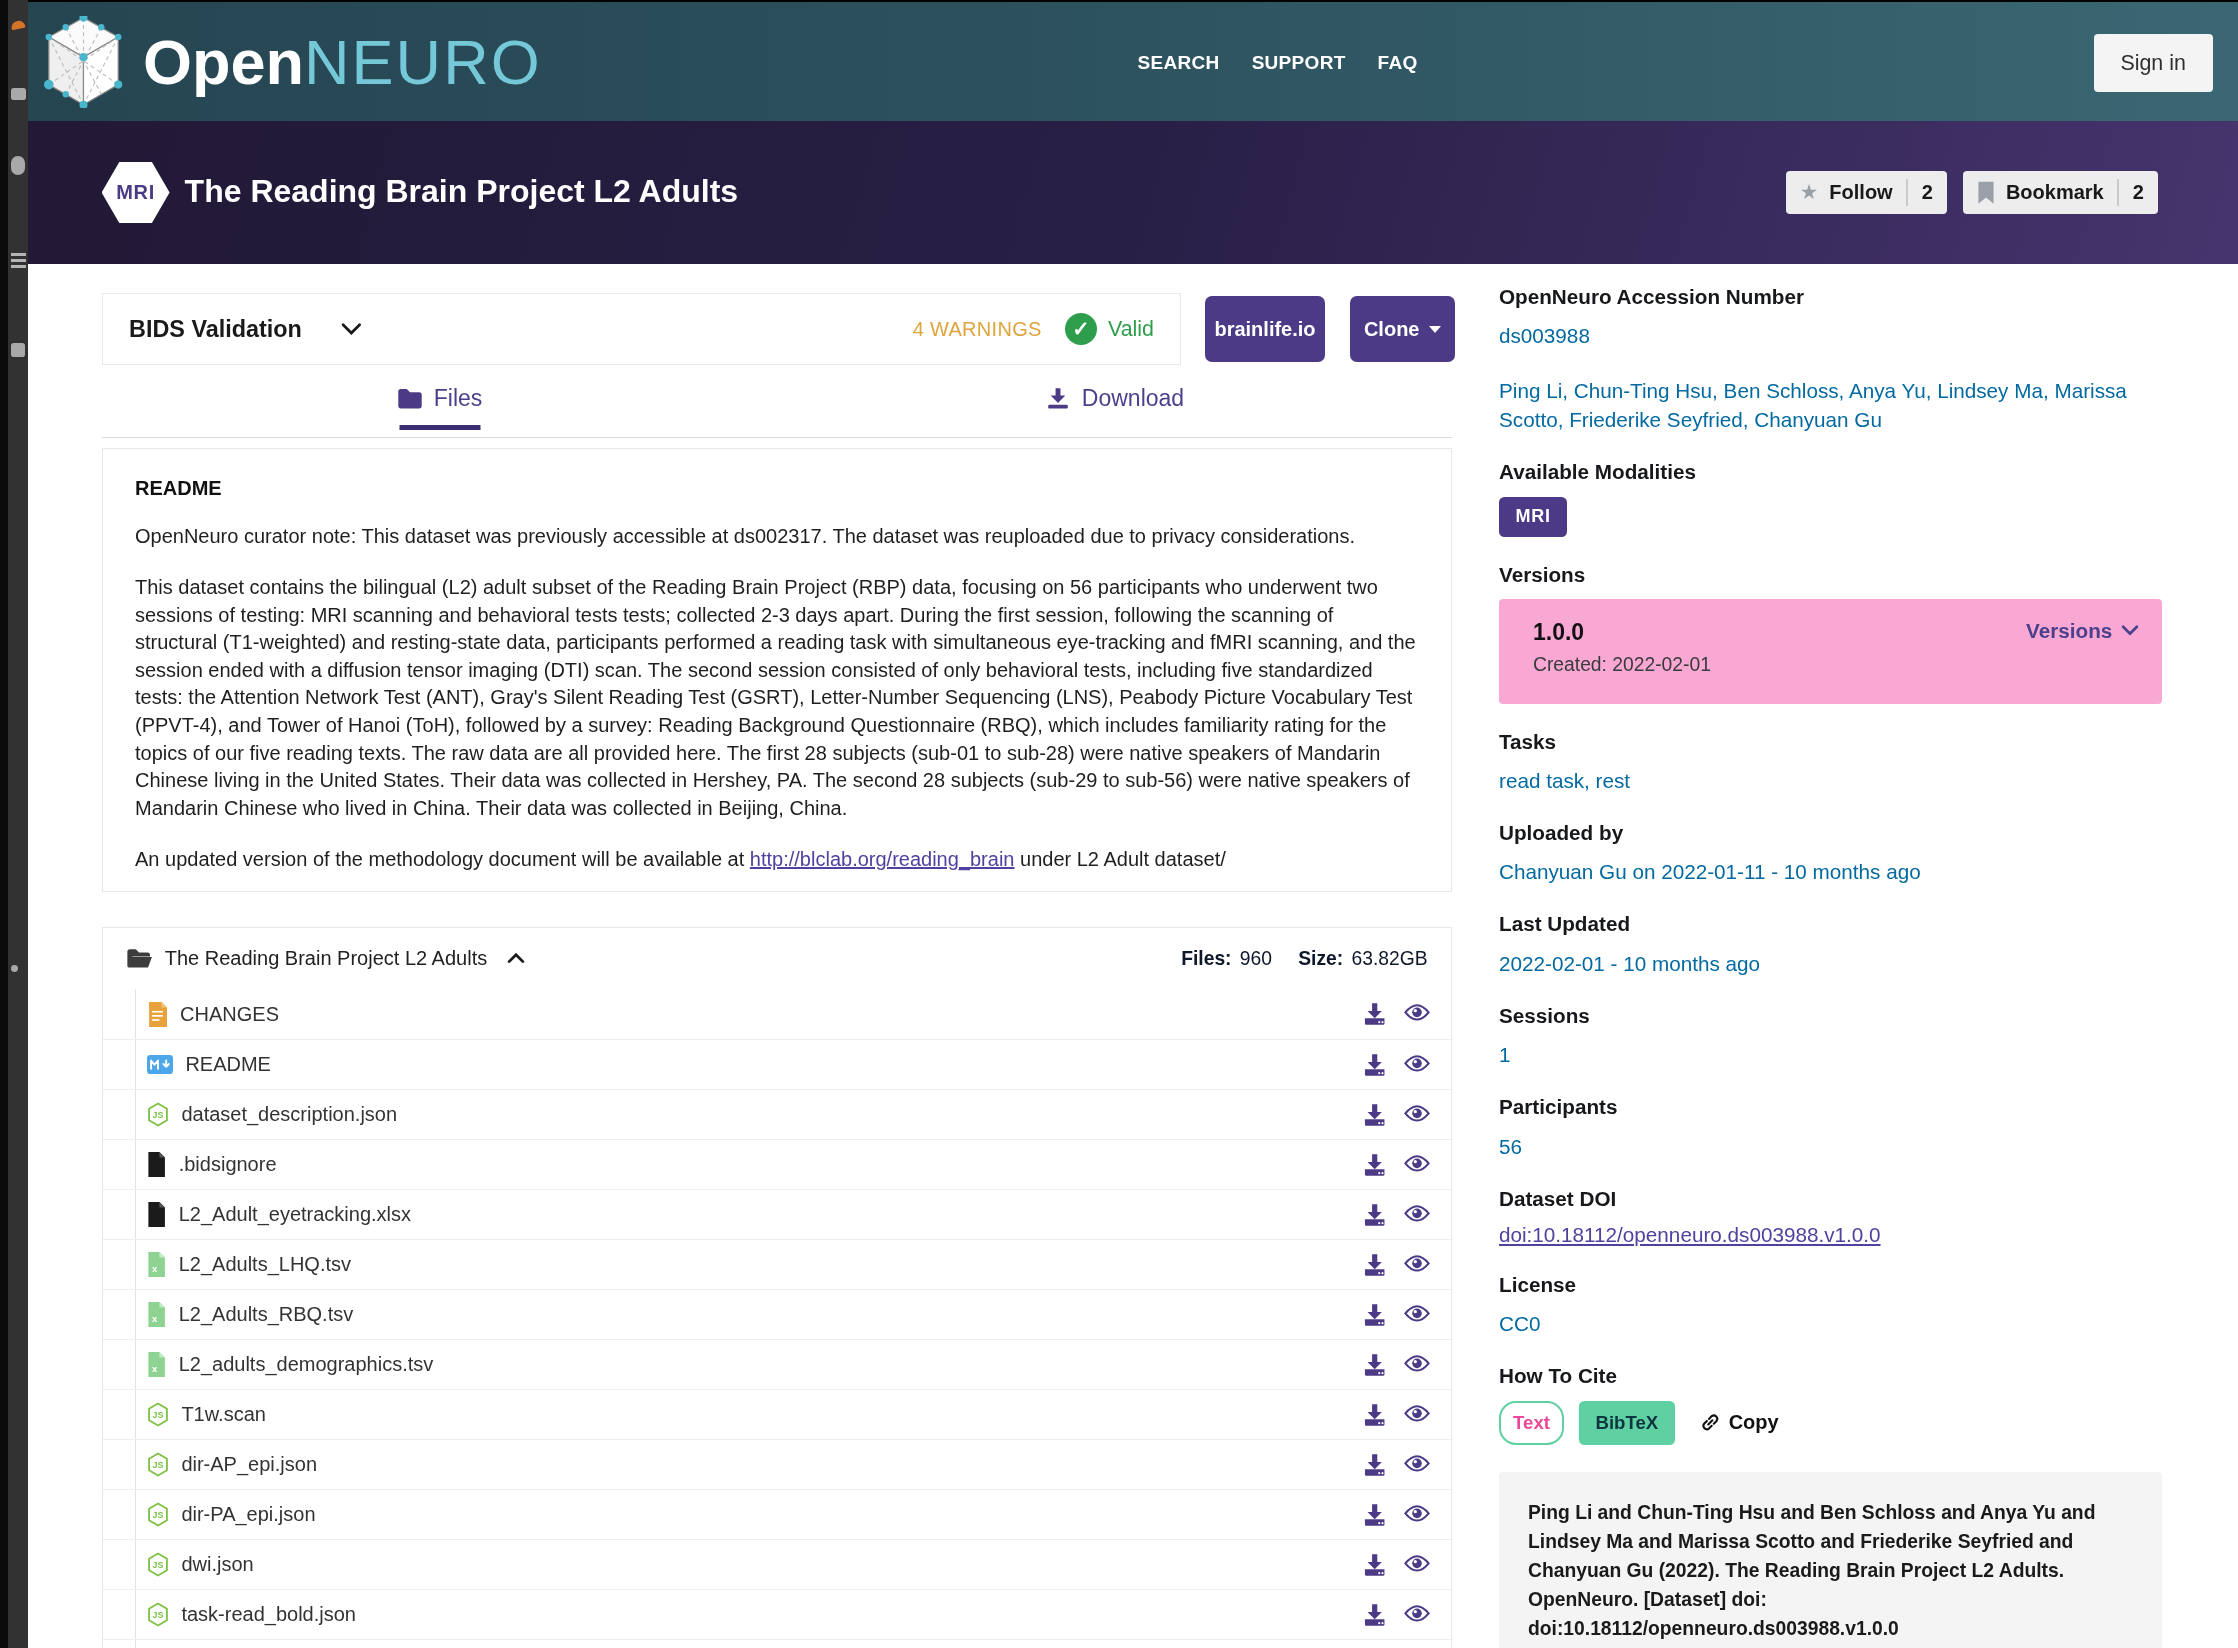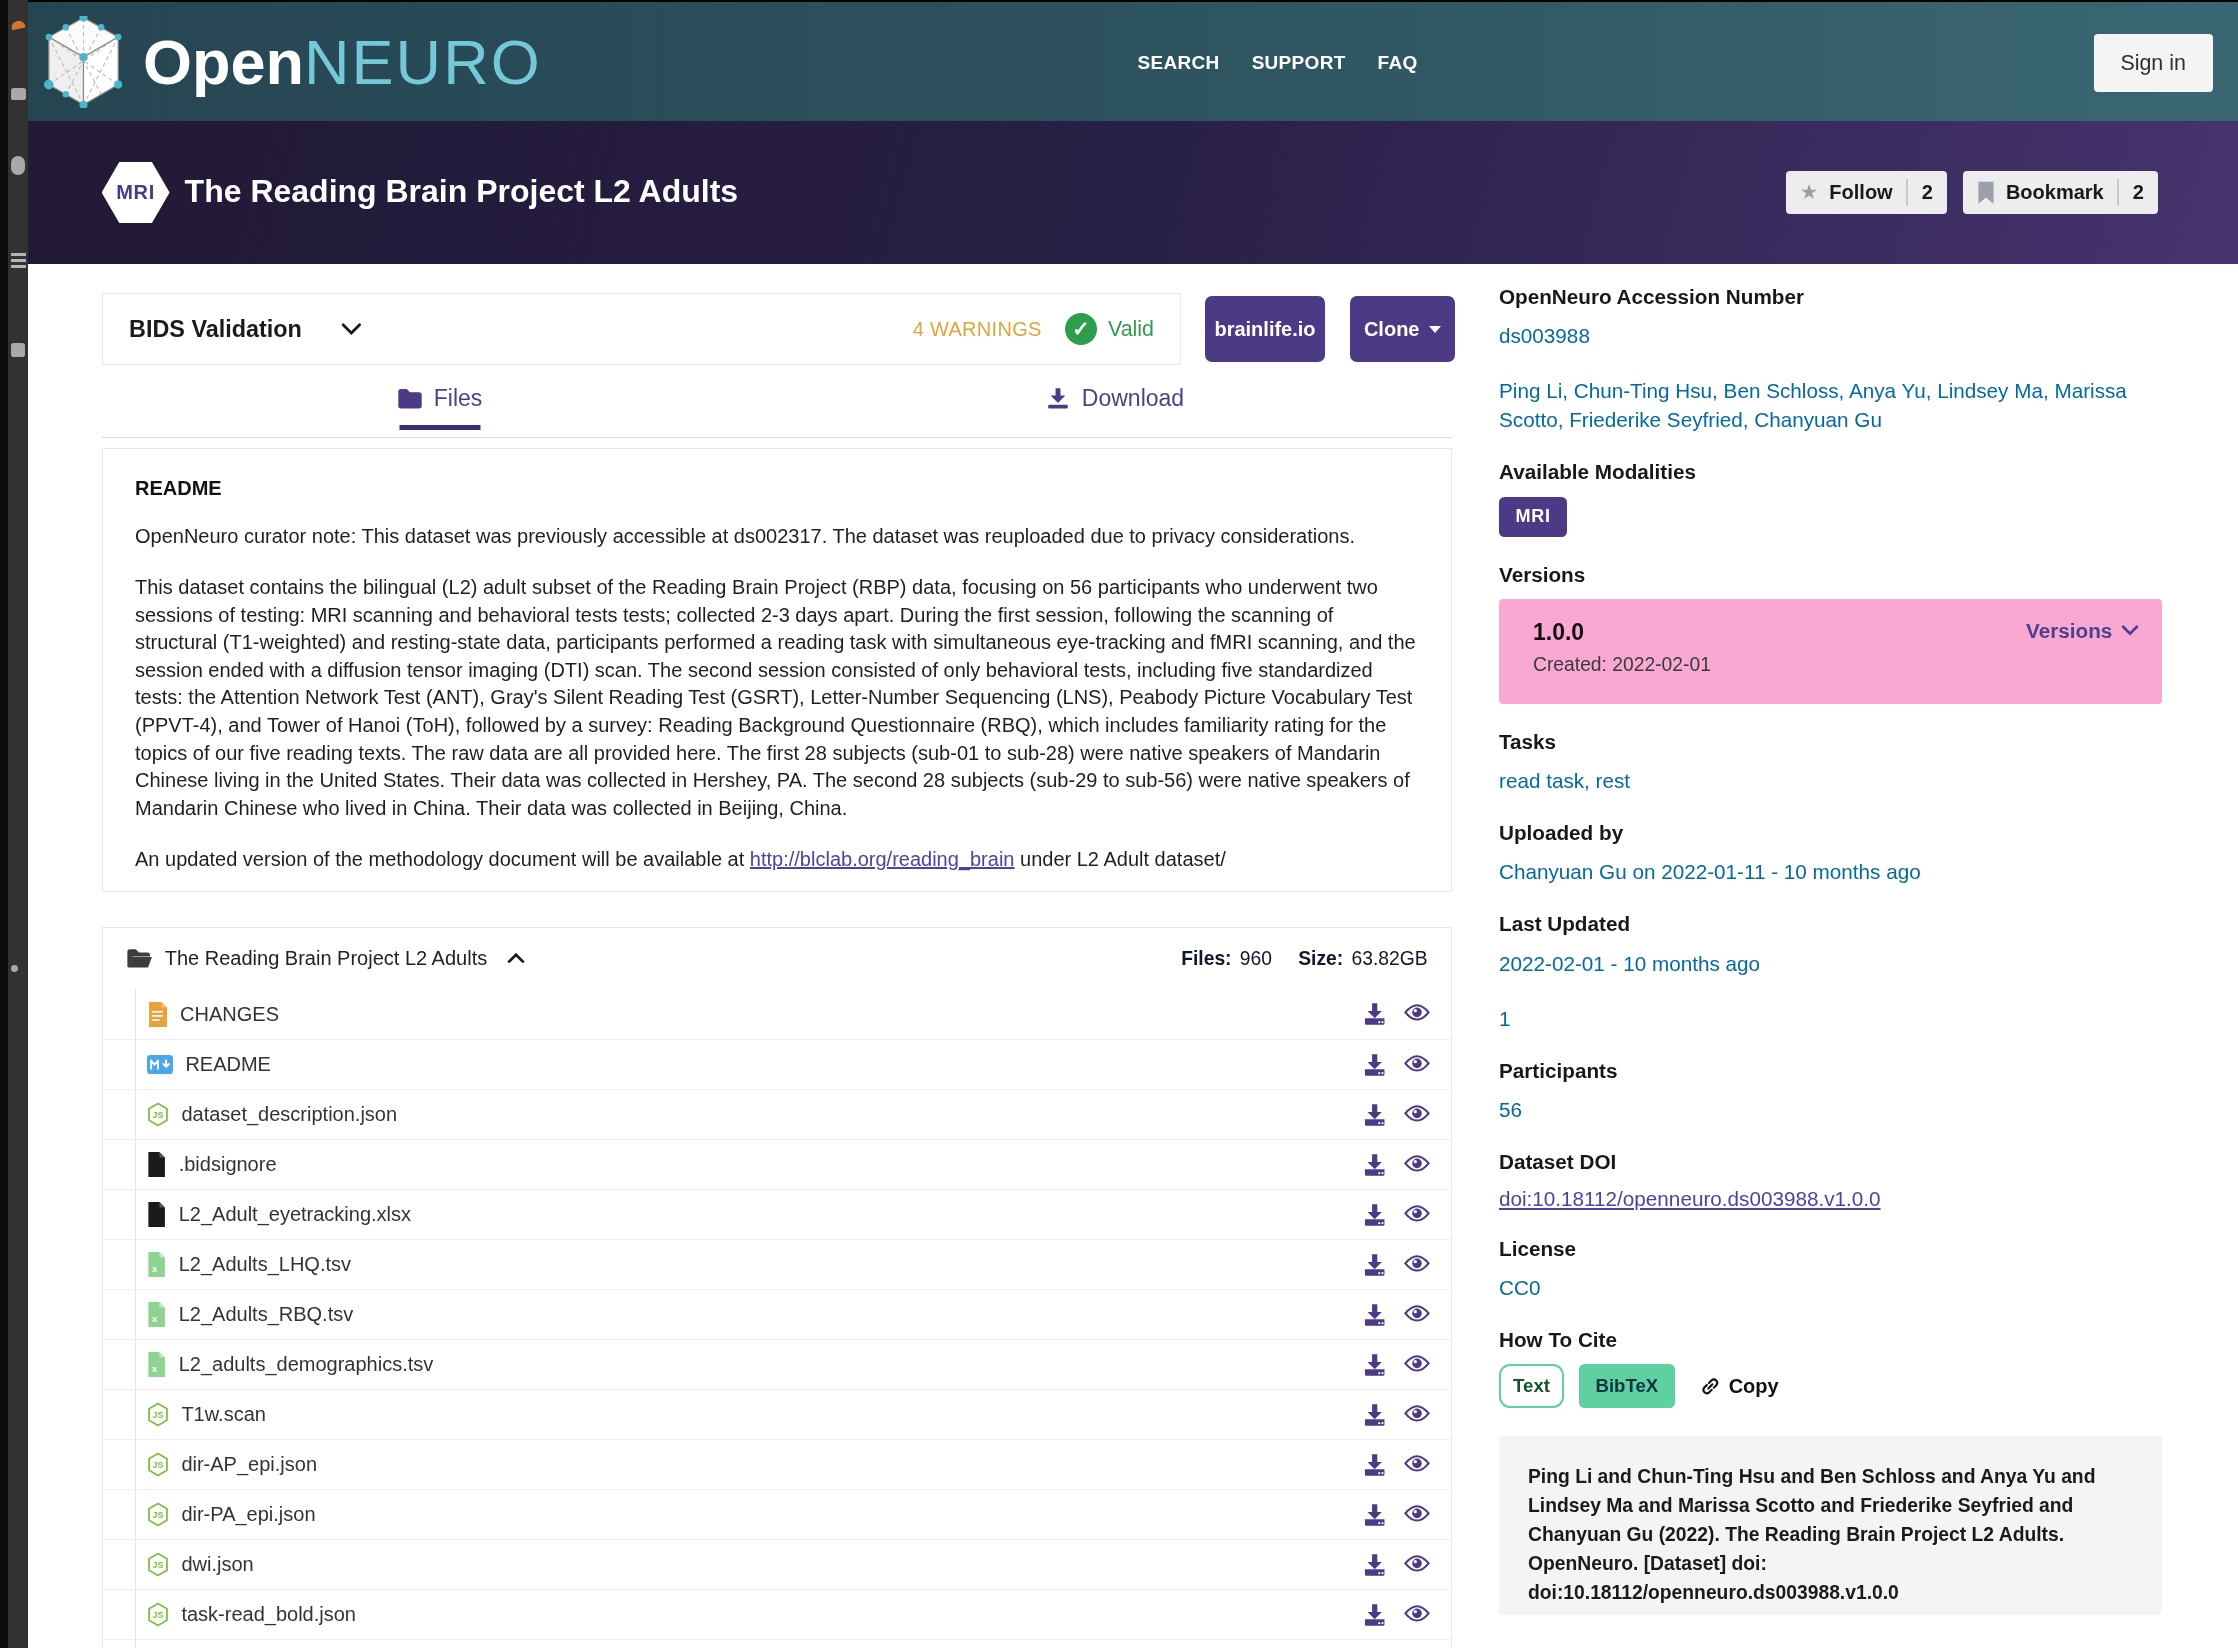--- a/index.html
+++ b/index.html
@@ -102,22 +102,22 @@
   .sb-sec { margin-bottom:26px; }
   .modality-badge { display:inline-block; background:#4c3a86; color:#fff; font-weight:700; font-size:18px;
                     letter-spacing:0.7px; padding:9.6px 16.5px; border-radius:5.5px; cursor:pointer; }
   .versions-card { background:#f9a8d4; border-radius:4.1px; padding:19.3px 23.4px 27.6px 34px; display:flex; }
   .vc-ver { font-size:23px; font-weight:700; color:#111; }
   .vc-created { font-size:19.3px; color:#3a3a3a; margin-top:8.3px; }
   .vc-link { margin-left:auto; color:#4c3f8c; font-size:20.7px; font-weight:700; cursor:pointer;
              display:flex; gap:8.3px; align-items:flex-start; }
   a.doi-link { color:#5240a0; font-size:20.7px; text-decoration:underline; }
   .cite-row { display:flex; align-items:center; margin-top:5.5px; }
-  .cite-text-btn { width:65px; height:44px; background:#fff; border:2.1px solid #5ed0a2; border-radius:11px;
-                   color:#14532d; font-size:18.6px; font-weight:700; cursor:pointer; }
+  .cite-text-btn { width:65px; height:44px; background:#fff; border:2.1px solid #5ed0a2; border-radius:17px;
+                   color:#ec4899; font-size:18.6px; font-weight:700; cursor:pointer; }
   .cite-bibtex-btn { height:44px; margin-left:15px; background:#5ed0a2; border:none; border-radius:5.5px;
                      padding:0 16.5px; color:#0e3440; font-size:18.6px; font-weight:700; cursor:pointer; }
   .cite-copy { margin-left:25px; display:flex; align-items:center; gap:8.3px; background:none; border:none;
                font-size:20px; font-weight:700; color:#111; cursor:pointer; }
   .citation-box { margin-top:27.6px; background:#f4f4f5; border-radius:4.1px; padding:26px 29px;
                   font-size:19.3px; font-weight:700; line-height:29px; color:#1a1a1a; height:179px; overflow:hidden; }
 </style>
 </head>
 <body>
 
@@ -671,20 +671,21 @@
     </div>
     <div class="sb-sec">
       <div class="sb-label">Uploaded by</div>
       <div class="sb-value">Chanyuan Gu on 2022-01-11 - 10 months ago</div>
     </div>
     <div class="sb-sec">
       <div class="sb-label">Last Updated</div>
       <div class="sb-value">2022-02-01 - 10 months ago</div>
     </div>
     <div class="sb-sec">
+      <div class="sb-label">Sessions</div>
       <div class="sb-value">1</div>
     </div>
     <div class="sb-sec">
       <div class="sb-label">Participants</div>
       <div class="sb-value">56</div>
     </div>
     <div class="sb-sec">
       <div class="sb-label">Dataset DOI</div>
       <a class="doi-link">doi:10.18112/openneuro.ds003988.v1.0.0</a>
     </div>

